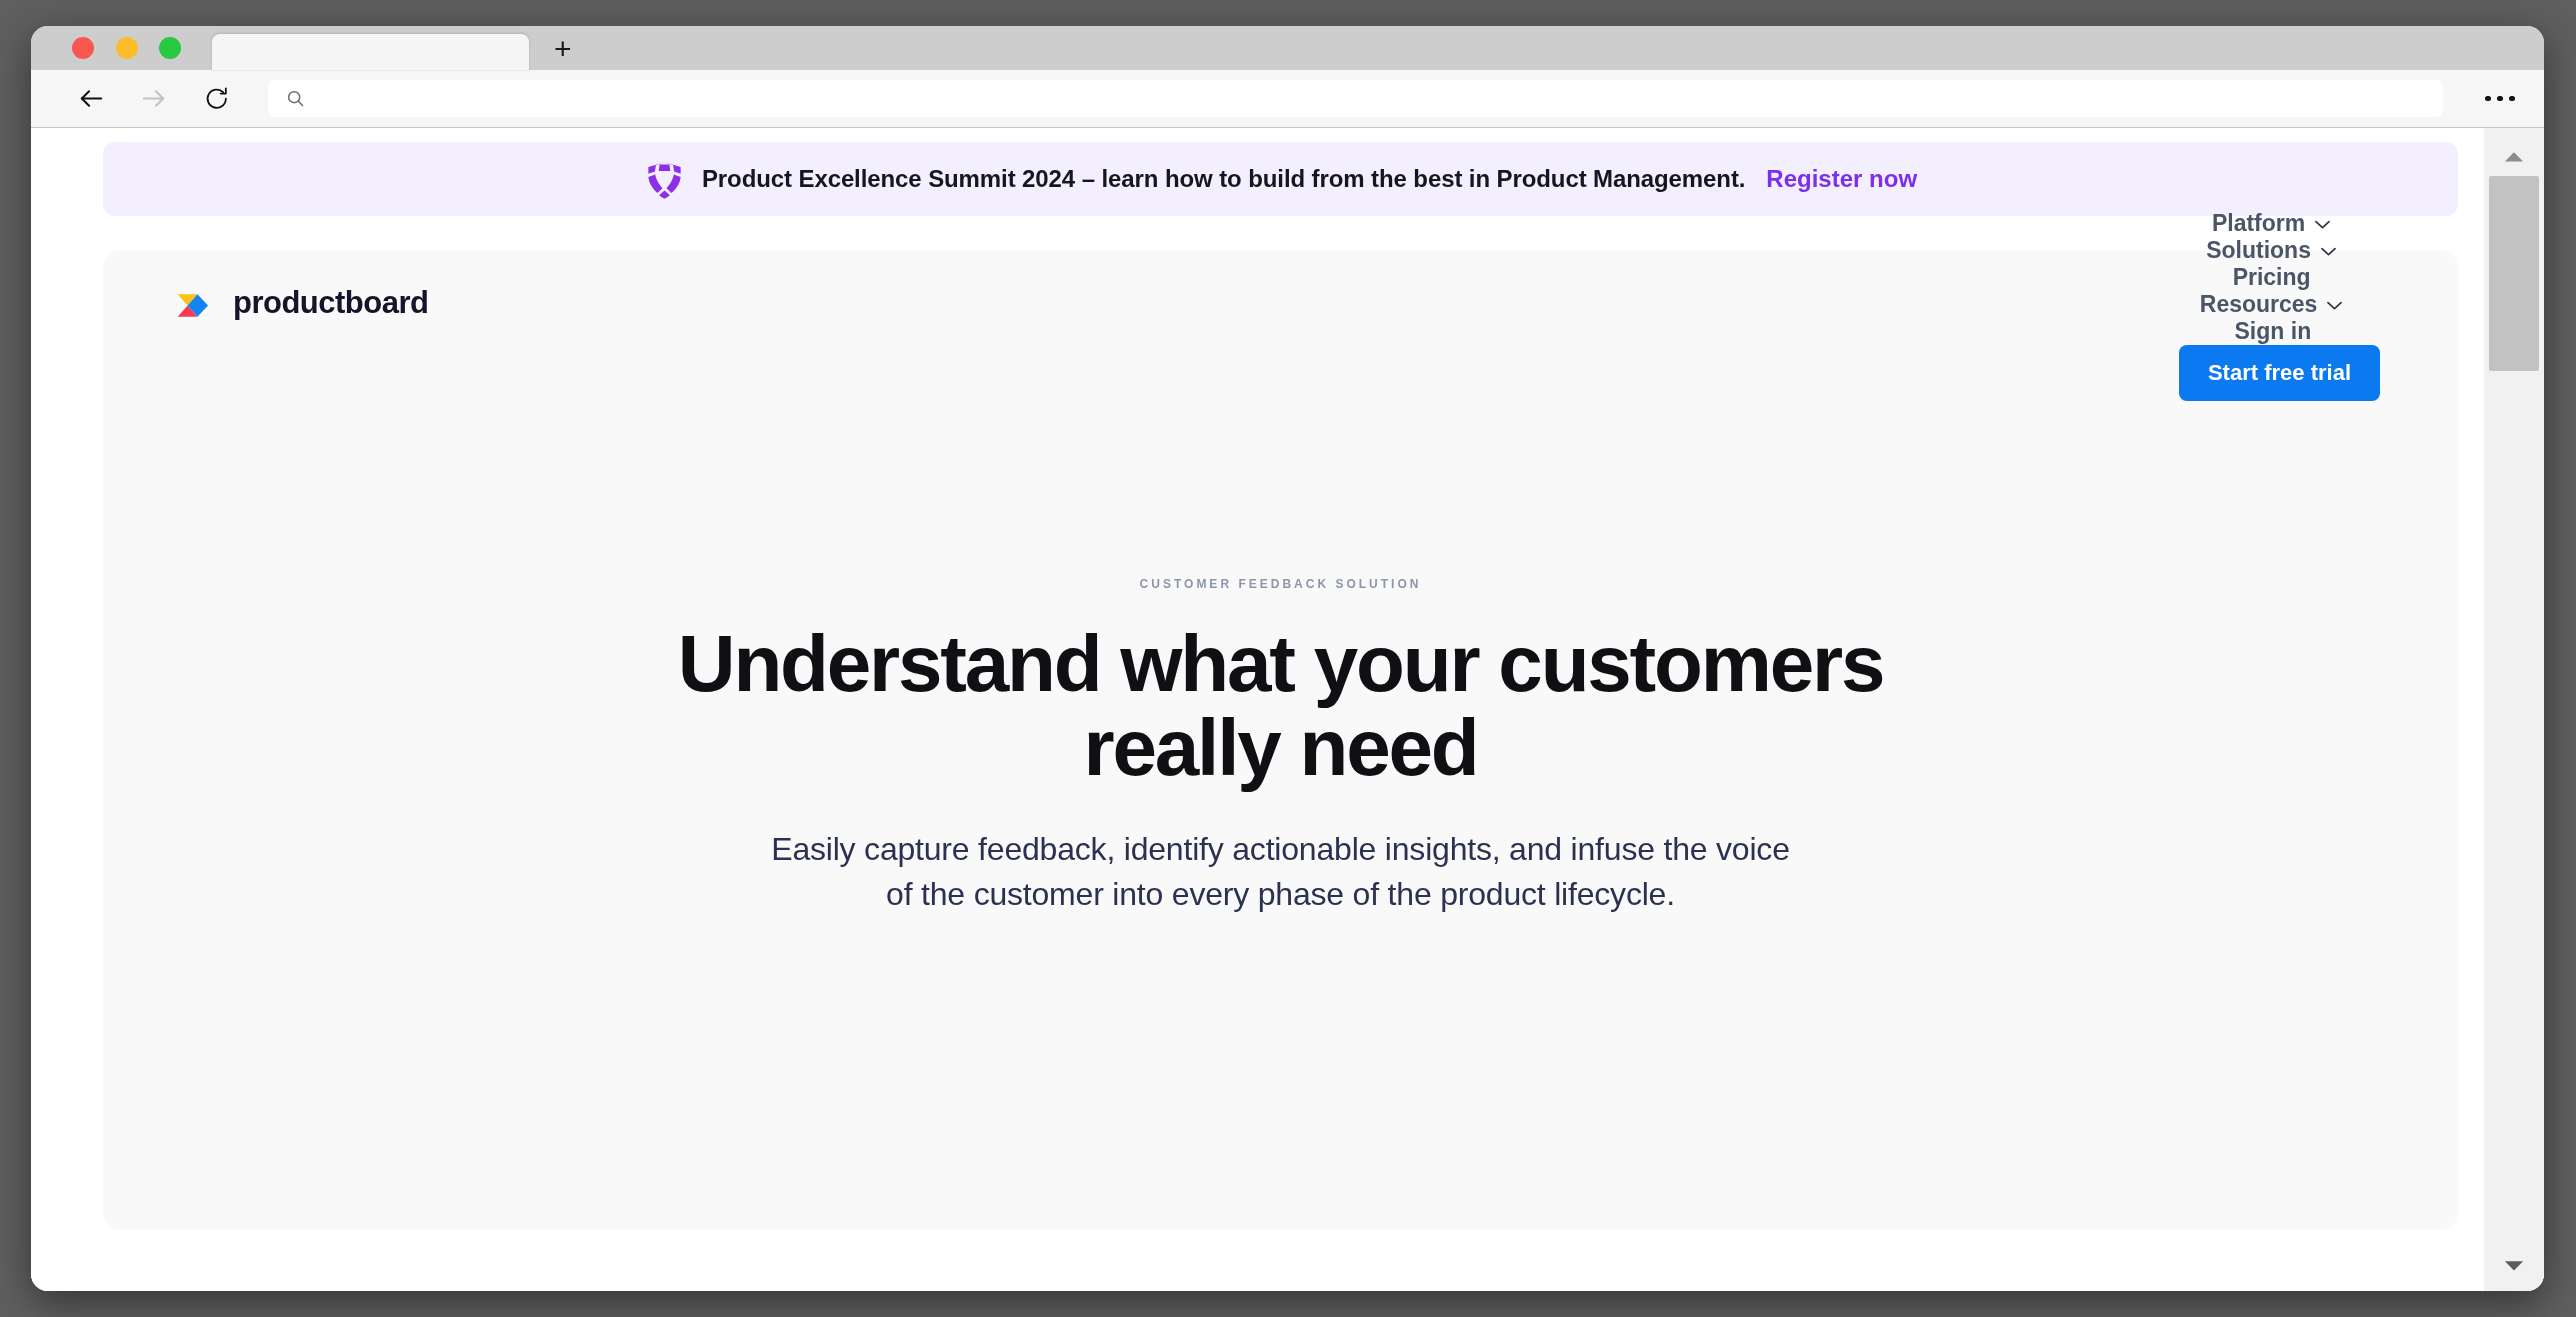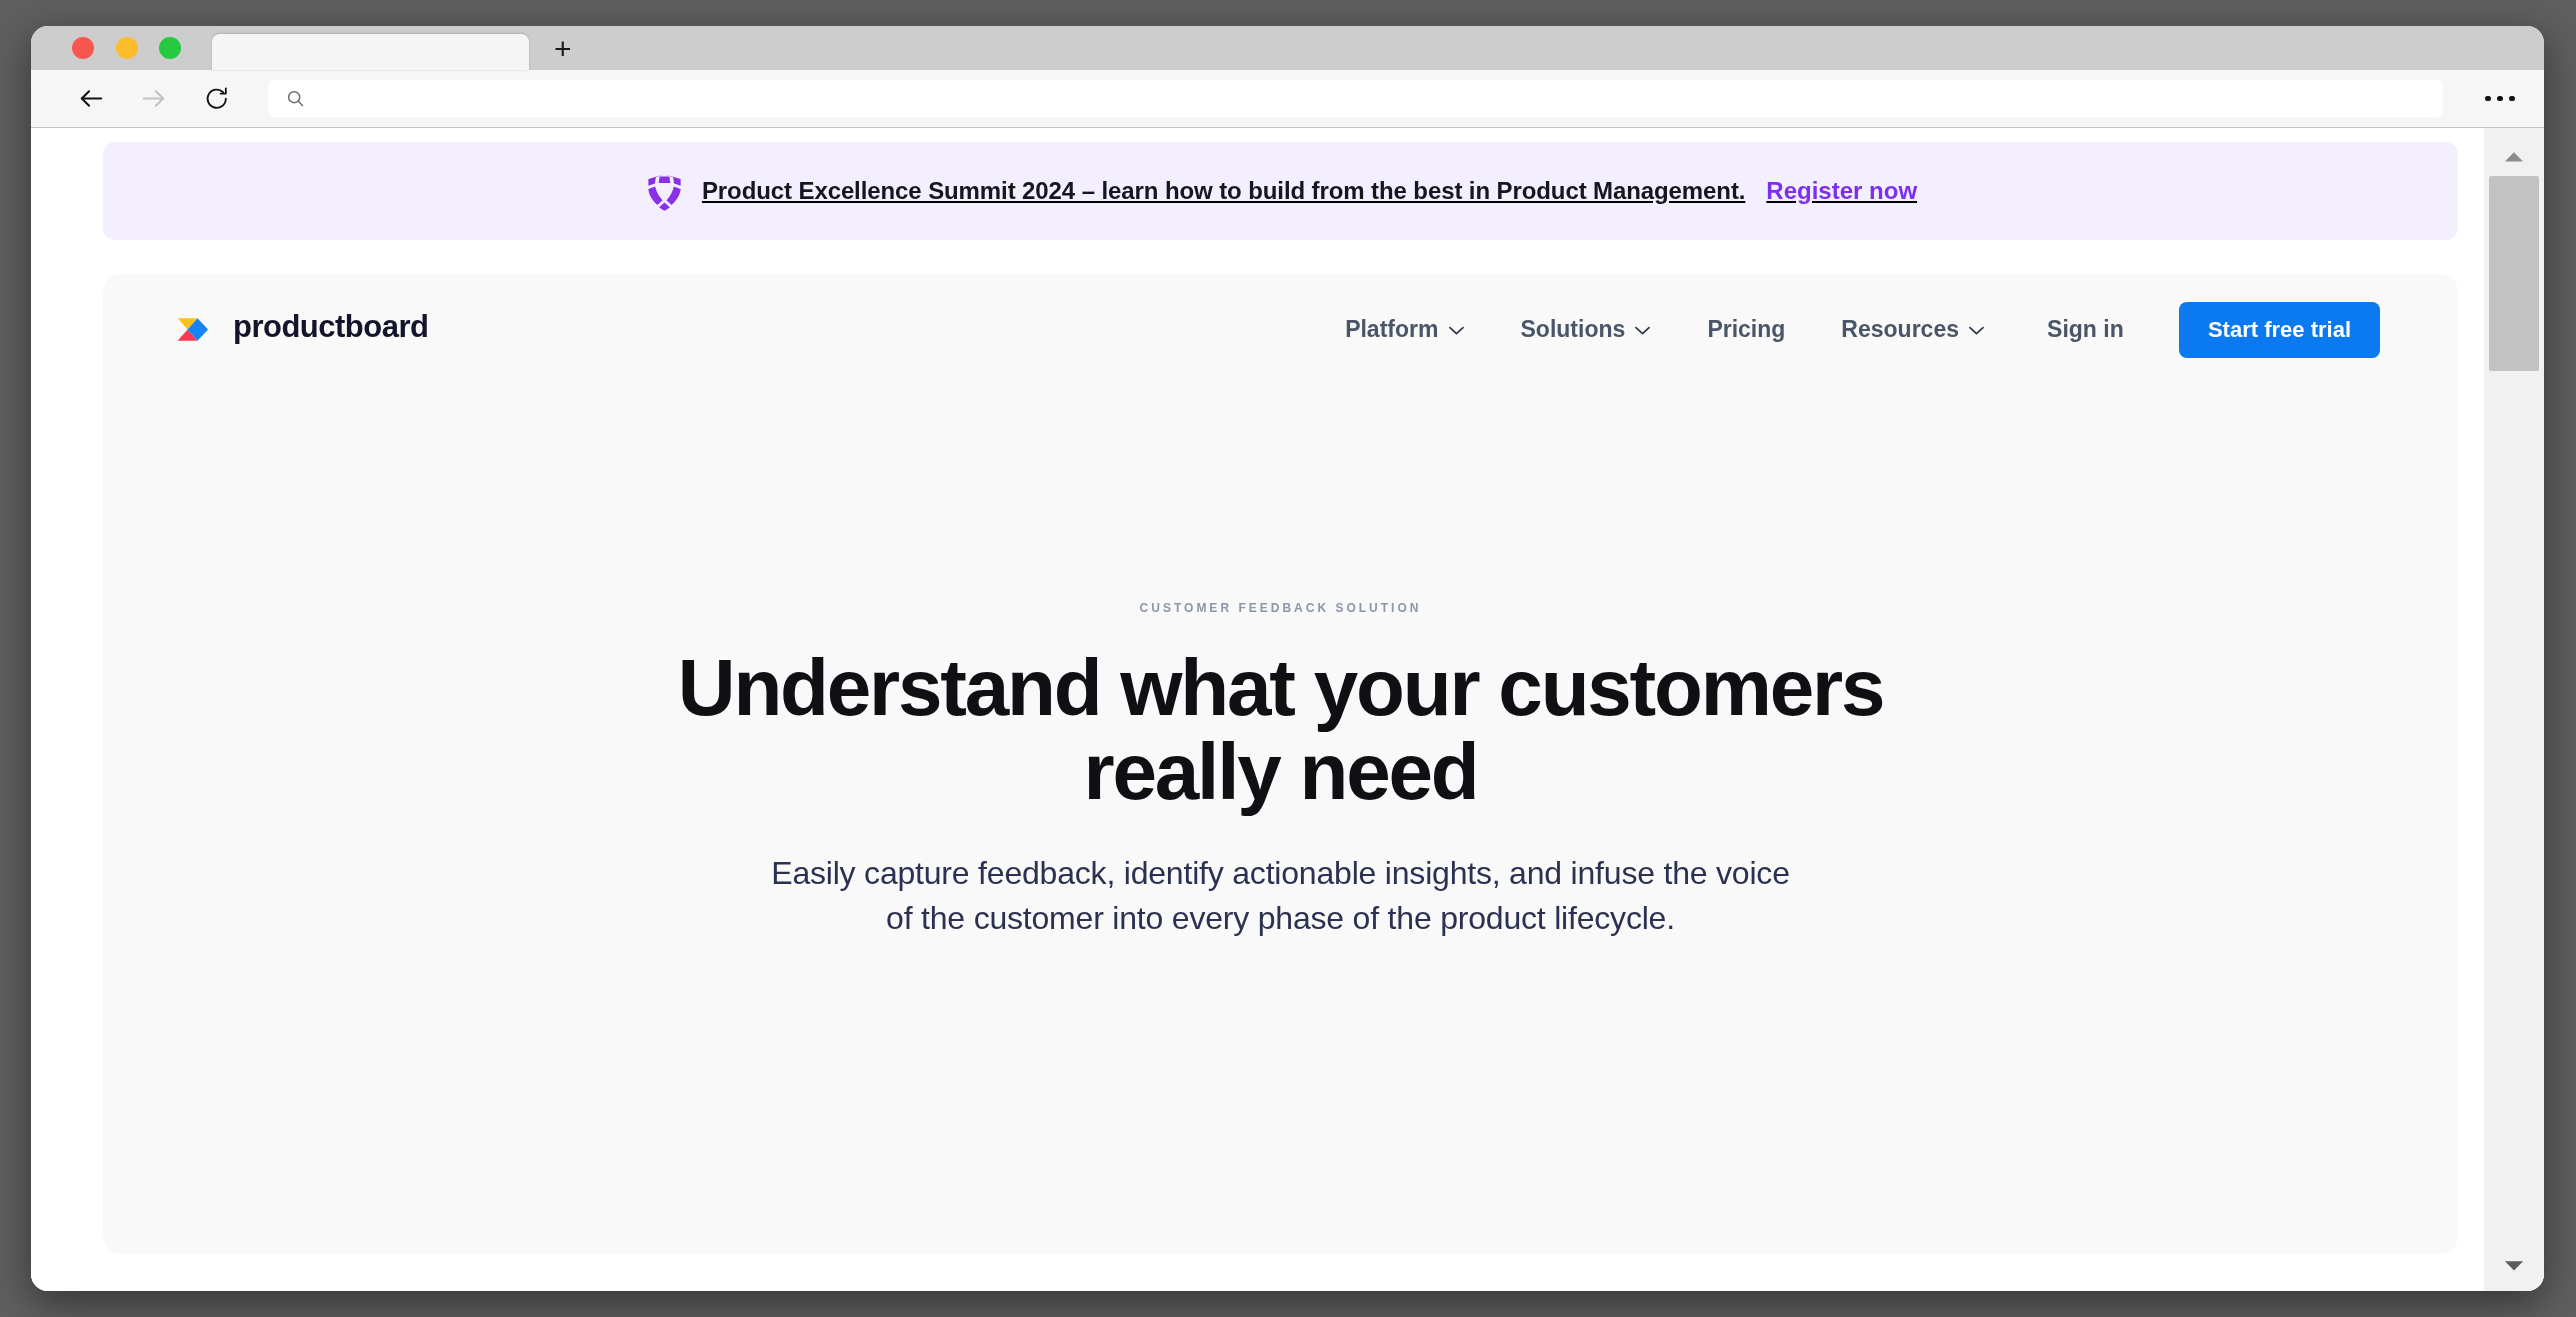--- a/index.html
+++ b/index.html
@@ -121,25 +121,24 @@
     background:#ffffff;
     padding:14.4px 26px 0 72px;
     overflow:hidden;
     position:relative;
   }
 
   
   .announce-banner {
     background:#f4effe;
     border-radius:12px;
-    height:98px;
+    height:74px;
     display:flex; align-items:center; justify-content:center;
     gap:17px;
     margin-bottom:34px;
-    text-decoration:underline;
   }
   .shield-icon { width:41px; height:43px; flex:0 0 auto; }
   .announce-text {
     font-size:24px; font-weight:700; color:#16161d;
     letter-spacing:-0.1px;
   }
   .announce-link {
     font-size:24px; font-weight:700; color:#7b2ff0;
     margin-left:4px; text-decoration:none;
   }
@@ -160,21 +159,21 @@
   }
   .brand { display:flex; align-items:flex-start; gap:17px; flex:0 0 auto; }
   .brand-mark { width:41px; height:41px; flex:0 0 auto; }
   .brand-name {
     font-size:31px; font-weight:700; color:#14142b;
     letter-spacing:-0.5px;
   }
 
   .main-nav {
     margin-left:auto;
-    display:flex; align-items:center; gap:16px;
+    display:flex; align-items:center; gap:0;flex-direction:column;
   }
   .nav-item {
     display:flex; align-items:center; gap:9.1px;
     padding:0 20px;
     font-size:23px; font-weight:700; color:#4a5568;
     white-space:nowrap; cursor:pointer;
   }
   .chev { width:17px; height:10.5px; flex:0 0 auto; }
   .signin-item { padding:0 23.5px 0 26px;text-align:right; }
   .cta-button {

